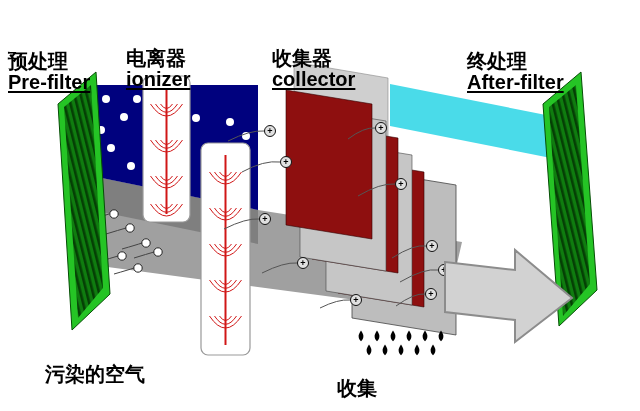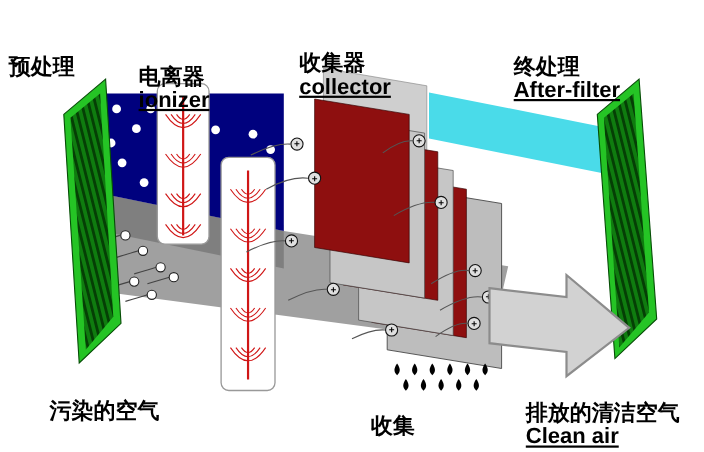--- a/index.html
+++ b/index.html
@@ -163,37 +163,34 @@
     <polygon points="445,262 515,270 515,250 572,298 515,342 515,320 445,312" stroke-width="2" style="fill:var(--arrow-fill);stroke:var(--arrow-stroke)"></polygon>
 
     <g>
       <polygon points="58,104 96,72 110,294 72,330" stroke="#064d06" stroke-width="1" style="fill:var(--filter-green-bright)"></polygon>
       <polygon points="64,107 91,85 103,288 78,318" fill="url(#hatch)"></polygon>
     </g>
   </svg>
 
   <div class="label" style="left:8px;top:27px">
     <div class="zh">预处理</div>
+    <div class="en">Pre-filter</div>
   </div>
-  <div class="label" style="left:126px;top:36px">
+  <div class="label" style="left:126px;top:24px">
     <div class="zh">电离器</div>
     <div class="en">ionizer</div>
   </div>
   <div class="label" style="left:467px;top:27px">
     <div class="zh">终处理</div>
     <div class="en">After-filter</div>
   </div>
   <div class="label" style="left:272px;top:24px">
     <div class="zh">收集器</div>
     <div class="en">collector</div>
   </div>
   <div class="label" style="left:45px;top:340px">
     <div class="zh">污染的空气</div>
   </div>
   <div class="label" style="left:337px;top:354px">
     <div class="zh">收集</div>
   </div>
-  <div class="label" style="left:478px;top:342px">
-    <div class="zh">排放的清洁空气</div>
-    <div class="en">Clean air</div>
-  </div>
 
 </div>
 
 </body></html>

